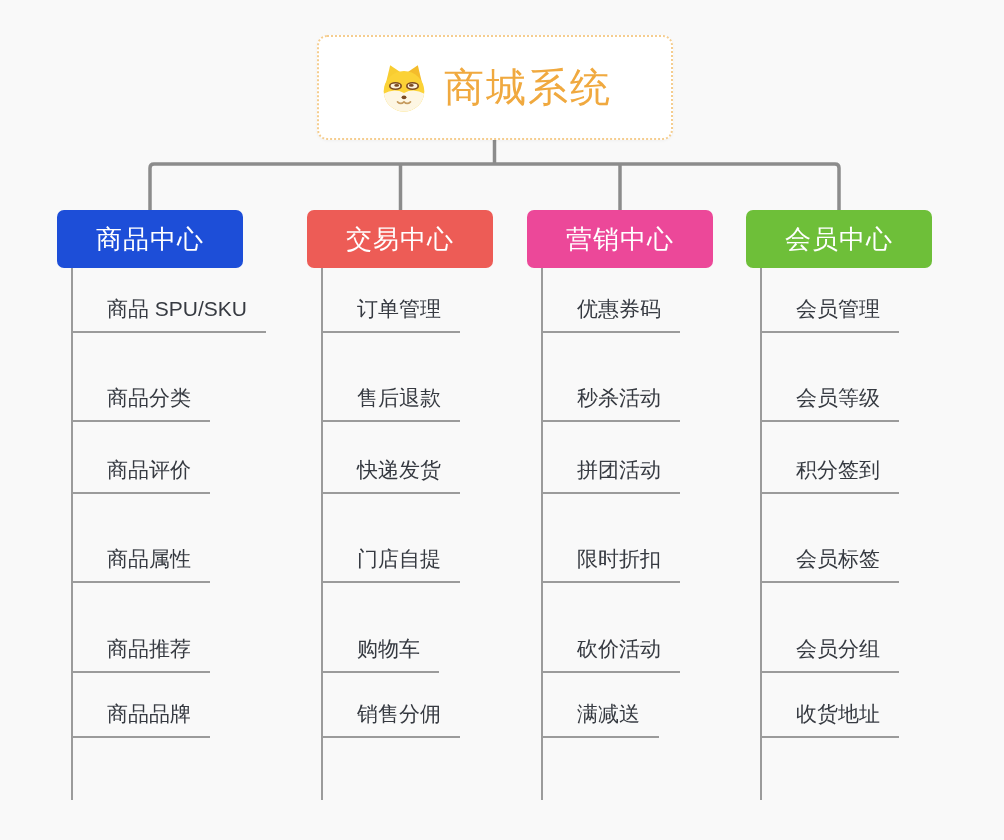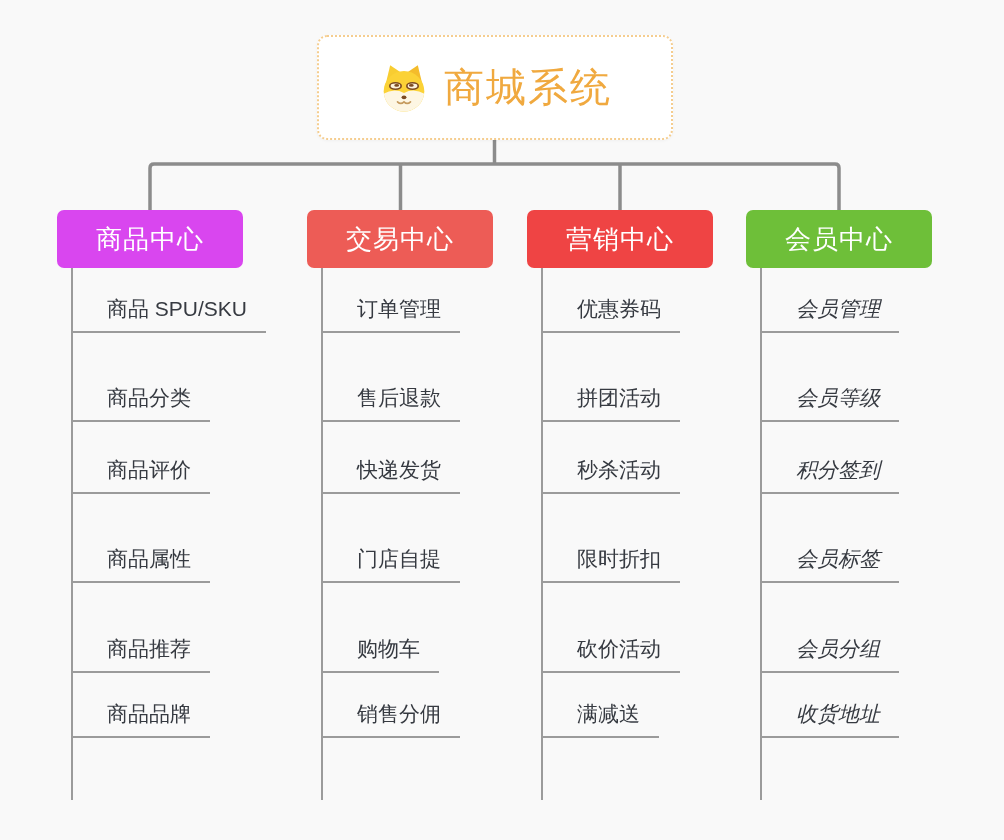--- a/index.html
+++ b/index.html
@@ -29,21 +29,21 @@
   #branch-header-0{left:57px;}
   #branch-header-1{left:307px;}
   #branch-header-2{left:527px;}
   #branch-header-3{left:746px;}
 
   
   .column{position:absolute;top:268px;}
   #column-0{left:72px;}
   #column-1{left:322px;}
   #column-2{left:542px;}
-  #column-3{left:761px;font-style:italic;}
+  #column-3{left:761px;}
   .trunk{position:absolute;left:-1px;top:0;width:2px;height:532px;background:#9b9b9b;}
   .leaf-row{display:flex;align-items:flex-end;}
   .leaf-row:nth-child(2){height:65px;}
   .leaf-row:nth-child(3){height:89px;}
   .leaf-row:nth-child(4){height:72px;}
   .leaf-row:nth-child(5){height:89px;}
   .leaf-row:nth-child(6){height:90px;text-align:center;}
   .leaf-row:nth-child(7){height:65px;}
   .leaf-node{
     display:inline-block;box-sizing:border-box;
@@ -79,23 +79,23 @@
       <ellipse cx="21.5" cy="27.5" rx="7" ry="4" fill="#fdf3dc" stroke="#7b4a21" stroke-width="2"></ellipse>
       <ellipse cx="42.5" cy="27.5" rx="7" ry="4" fill="#fdf3dc" stroke="#7b4a21" stroke-width="2"></ellipse>
       <ellipse cx="23" cy="26.8" rx="3" ry="1.8" fill="#7b4a21"></ellipse>
       <ellipse cx="41" cy="26.8" rx="3" ry="1.8" fill="#7b4a21"></ellipse>
       <ellipse cx="32" cy="41.5" rx="3" ry="2.4" fill="#7b4a21"></ellipse>
       <path d="M24,47 Q28,51 32,47 Q36,51 40,47" stroke="#c59a5d" stroke-width="2" fill="none" stroke-linecap="round"></path>
     </svg>
     <span class="root-title">商城系统</span>
   </div>
 
-  <div id="branch-header-0" class="branch-header" style="background-color: #d946ef;">商品中心</div>
+  <div id="branch-header-0" class="branch-header" style="background-color: #1d4ed8;">商品中心</div>
   <div id="branch-header-1" class="branch-header" style="background-color: rgb(237, 92, 86);">交易中心</div>
-  <div id="branch-header-2" class="branch-header" style="background-color: #ef4444;">营销中心</div>
+  <div id="branch-header-2" class="branch-header" style="background-color: #ec4899;">营销中心</div>
   <div id="branch-header-3" class="branch-header" style="background-color: rgb(110, 191, 57);">会员中心</div>
 
   <div id="column-0" class="column">
     <div class="trunk"></div>
     <div class="leaf-row">
         <span class="leaf-node">商品 SPU/SKU</span>
       </div>
     <div class="leaf-row">
         <span class="leaf-node">商品分类</span>
       </div>
@@ -134,24 +134,24 @@
         <span class="leaf-node">销售分佣</span>
       </div>
   </div>
 
   <div id="column-2" class="column">
     <div class="trunk"></div>
     <div class="leaf-row">
         <span class="leaf-node">优惠券码</span>
       </div>
     <div class="leaf-row">
-        <span class="leaf-node">拼团活动</span>
+        <span class="leaf-node">秒杀活动</span>
       </div>
     <div class="leaf-row">
-        <span class="leaf-node">秒杀活动</span>
+        <span class="leaf-node">拼团活动</span>
       </div>
     <div class="leaf-row">
         <span class="leaf-node">限时折扣</span>
       </div>
     <div class="leaf-row">
         <span class="leaf-node">砍价活动</span>
       </div>
     <div class="leaf-row">
         <span class="leaf-node">满减送</span>
       </div>

